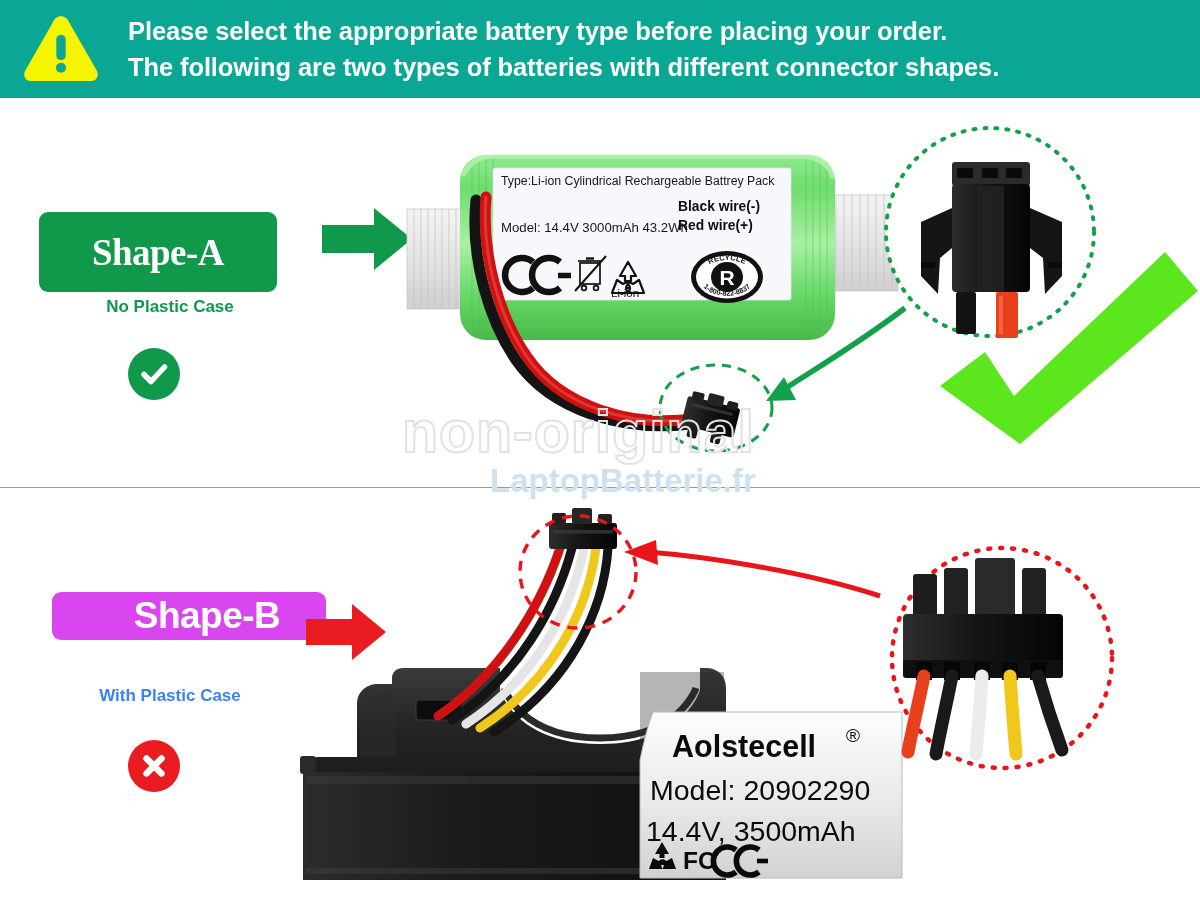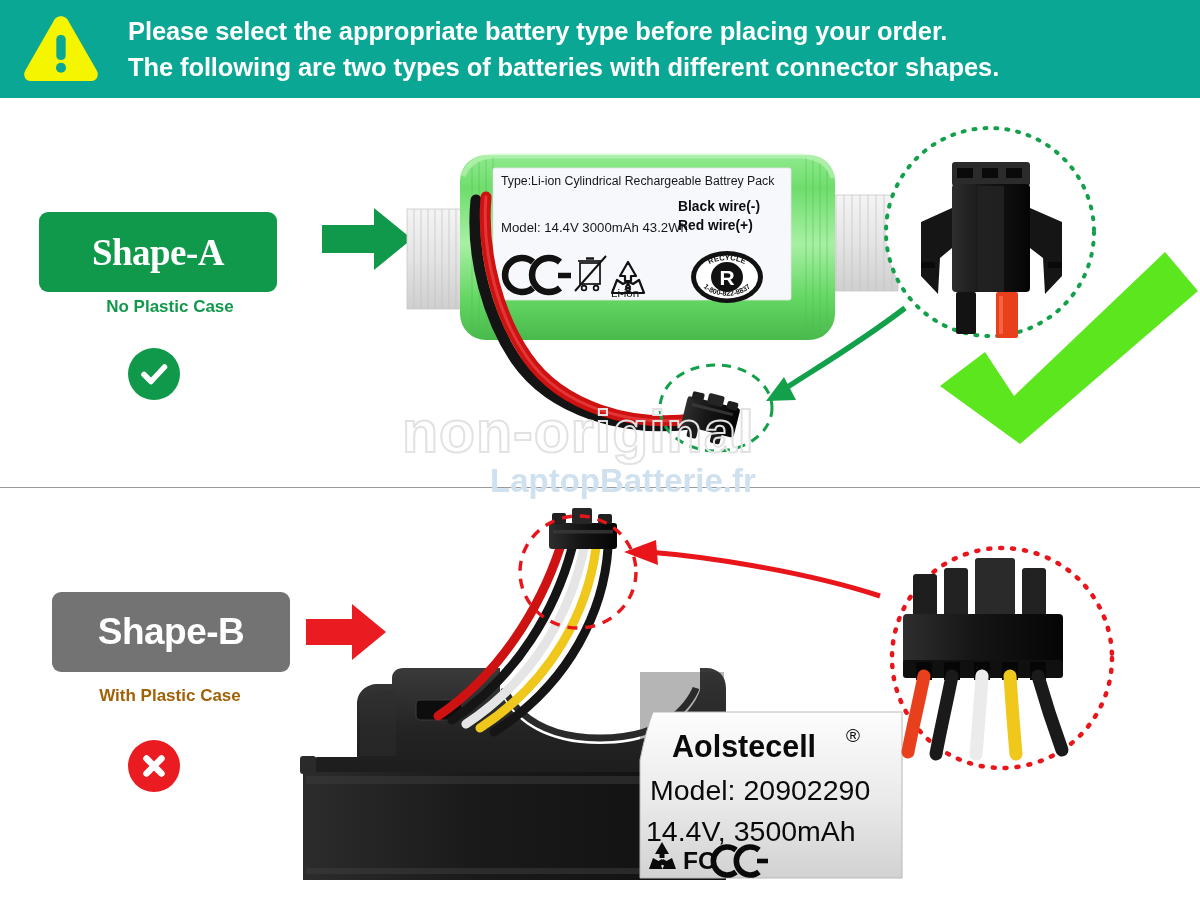--- a/index.html
+++ b/index.html
@@ -65,33 +65,34 @@
     letter-spacing: -0.5px;
   }
   .badge-a {
     left: 39px; top: 212px;
     width: 238px; height: 80px;
     background: #11994B;
     font-family: Liberation Serif, serif;
   }
   .badge-b {
     left: 52px; top: 592px;
-    width: 238px; height: 80px;
-    background: #737373;
+    width: 238px; height: 48px;
+    background: #d946ef;
+    padding-left: 36px;
   }
   .subcaption {
     position: absolute;
     font-size: 17px;
     font-weight: bold;
     text-align: center;
     width: 260px;
     left: 40px;
   }
   .sub-a { top: 297px; color: #11994B; }
-  .sub-b { top: 686px; color: #a16207; }
+  .sub-b { top: 686px; color: #3b82f6; }
 
   .status-mark {
     position: absolute;
     width: 52px; height: 52px;
     border-radius: 50%;
     display: flex;
     align-items: center;
     justify-content: center;
   }
   .mark-ok { left: 128px; top: 348px; background: #11994B; }

